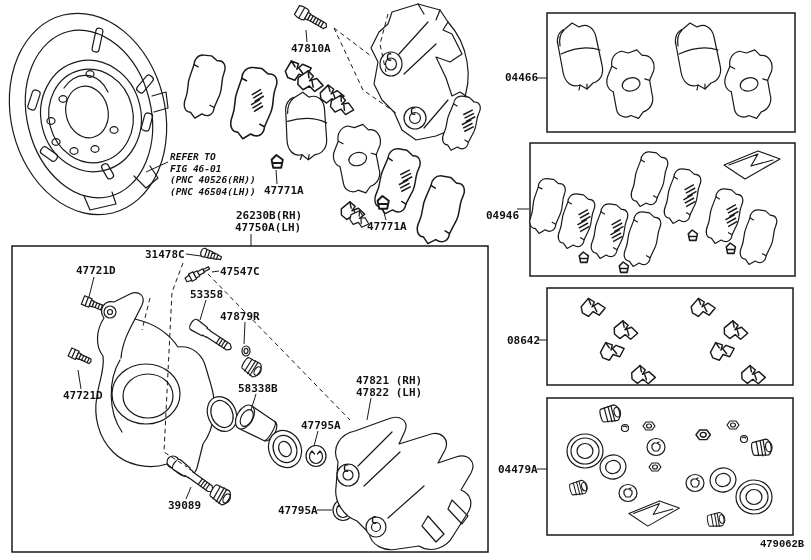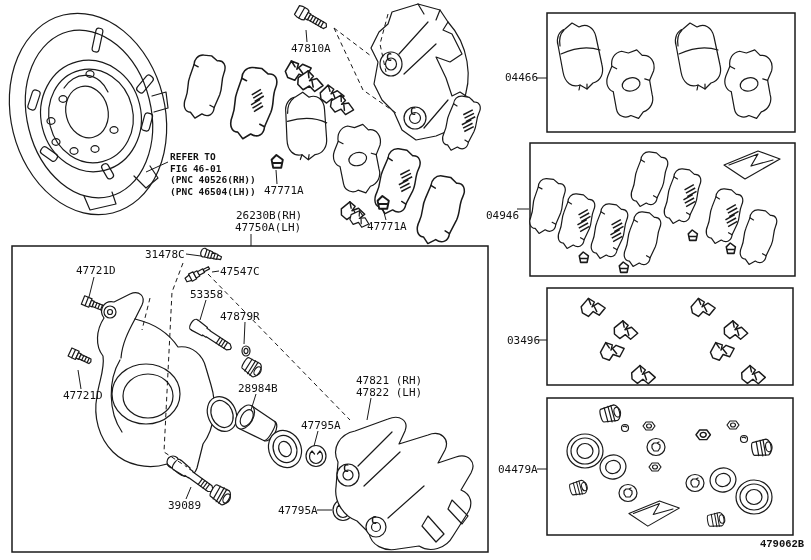--- a/index.html
+++ b/index.html
@@ -5,22 +5,22 @@
   html,body{margin:0;padding:0;background:#fff;}
   .stage{position:relative;width:811px;height:560px;background:#ffffff;overflow:hidden;
          font-family:"DejaVu Sans Mono", monospace;}
   svg{position:absolute;left:0;top:0;}
   .k  {stroke:#1a1a1a;stroke-width:1.2;fill:none;stroke-linecap:round;stroke-linejoin:round;}
   .kf {stroke:#1a1a1a;stroke-width:1.2;fill:#ffffff;stroke-linecap:round;stroke-linejoin:round;}
   .bx {stroke:#1a1a1a;stroke-width:1.5;fill:none;}
   .ld {stroke:#1a1a1a;stroke-width:1;fill:none;}
   .dsh{stroke:#1a1a1a;stroke-width:1;fill:none;stroke-dasharray:4.5 3.5;}
   .hatch{stroke:#1a1a1a;stroke-width:1.5;fill:none;}
-  .lbl{position:absolute;font-weight:normal;font-size:11px;color:#111;white-space:nowrap;line-height:11px;}
-  .note{position:absolute;font-weight:bold;font-size:9.5px;line-height:11.5px;color:#111;white-space:nowrap;}
+  .lbl{position:absolute;font-weight:bold;font-size:11px;color:#111;white-space:nowrap;line-height:11px;}
+  .note{position:absolute;font-weight:bold;font-size:9.5px;line-height:11.5px;color:#111;white-space:nowrap;font-style:italic;}
   .code{position:absolute;font-weight:bold;font-size:10.5px;color:#111;white-space:nowrap;font-family:Liberation Mono, monospace;}
   svg text{font-family:"DejaVu Sans Mono",monospace;font-weight:bold;font-size:10px;fill:#1a1a1a;stroke:none;}
 </style>
 </head>
 <body>
 
 <div class="stage">
 
 <svg width="811" height="560" viewBox="0 0 811 560">
   <defs>
@@ -339,23 +339,23 @@
 <div class="lbl" style="left:264px;top:185px">47771A</div>
 <div class="lbl" style="left:236px;top:210px">26230B(RH)</div>
 <div class="lbl" style="left:235px;top:222px">47750A(LH)</div>
 <div class="lbl" style="left:367px;top:221px">47771A</div>
 <div class="lbl" style="left:486px;top:210px">04946</div>
 <div class="lbl" style="left:145px;top:249px">31478C</div>
 <div class="lbl" style="left:220px;top:266px">47547C</div>
 <div class="lbl" style="left:76px;top:265px">47721D</div>
 <div class="lbl" style="left:190px;top:289px">53358</div>
 <div class="lbl" style="left:220px;top:311px">47879R</div>
-<div class="lbl" style="left:507px;top:335px">03496</div>
+<div class="lbl" style="left:507px;top:335px">08642</div>
 <div class="lbl" style="left:63px;top:390px">47721D</div>
-<div class="lbl" style="left:238px;top:383px">28984B</div>
+<div class="lbl" style="left:238px;top:383px">58338B</div>
 <div class="lbl" style="left:356px;top:375px">47821 (RH)</div>
 <div class="lbl" style="left:356px;top:387px">47822 (LH)</div>
 <div class="lbl" style="left:301px;top:420px">47795A</div>
 <div class="lbl" style="left:498px;top:464px">04479A</div>
 <div class="lbl" style="left:168px;top:500px">39089</div>
 <div class="lbl" style="left:278px;top:505px">47795A</div>
 <div class="code" style="left:760px;top:538px">479062B</div>
 
 </div>
 

